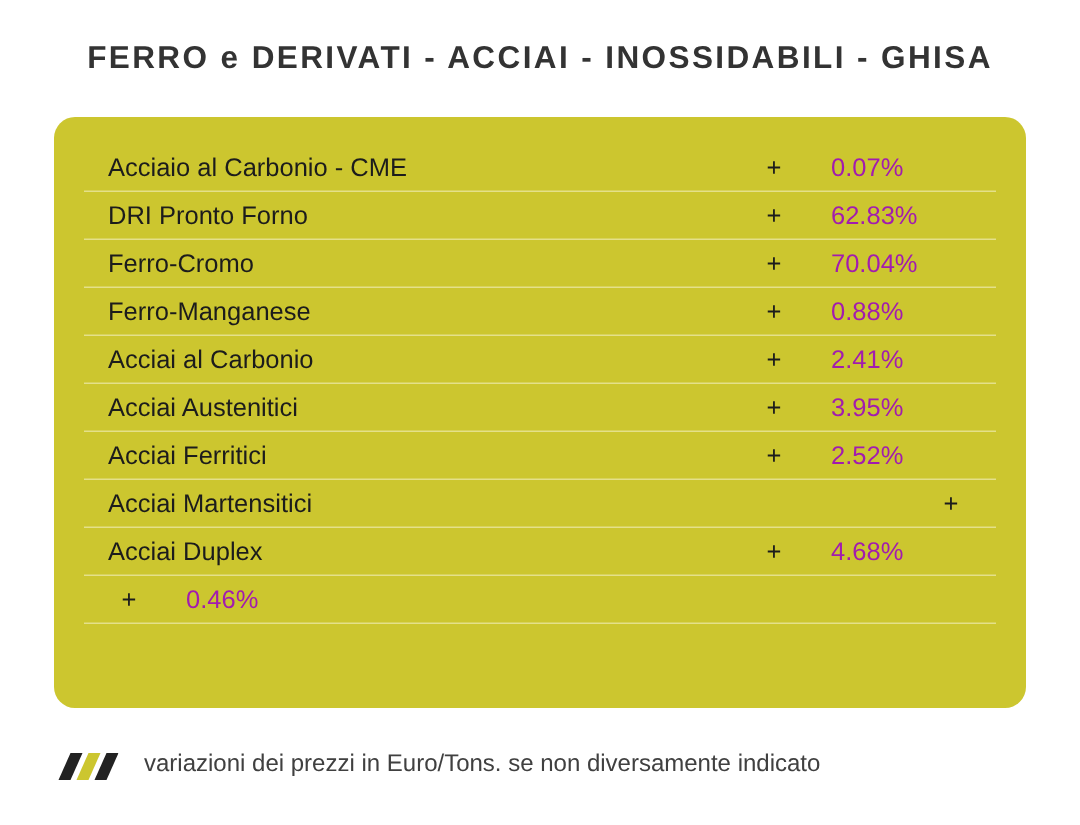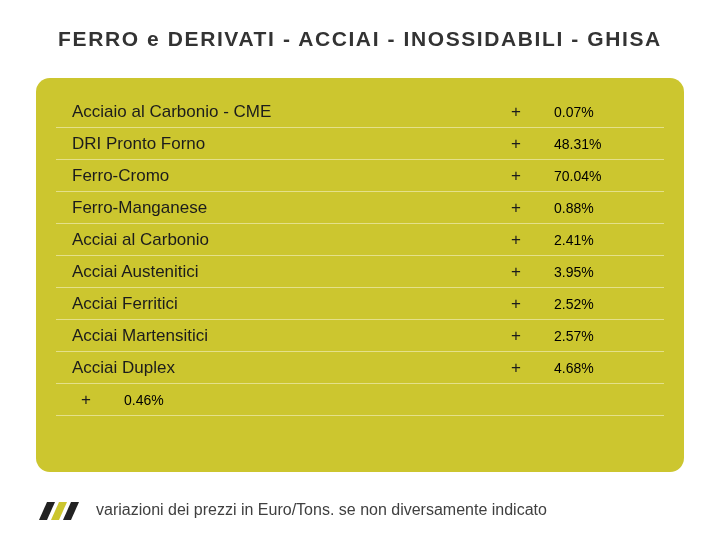--- a/index.html
+++ b/index.html
@@ -59,22 +59,22 @@
   }
   .row .sign {
     width: 60px;
     text-align: center;
     font-size: 17px;
     color: #1c1c1c;
   }
   .row .value {
     width: 110px;
     text-align: left;
-    font-size: 14px;
-    color: #000000;
+    font-size: 17px;
+    color: #a21caf;
     padding-left: 8px;
     white-space: nowrap;
   }
   .footer {
     position: absolute;
     left: 0;
     top: 485px;
     width: 720px;
     height: 50px;
     display: flex;
@@ -108,21 +108,21 @@
 
       <div class="row">
         <div class="label">Acciaio al Carbonio - CME</div>
         <div class="sign">+</div>
         <div class="value">0.07%</div>
       </div>
 
       <div class="row">
         <div class="label">DRI Pronto Forno</div>
         <div class="sign">+</div>
-        <div class="value">48.31%</div>
+        <div class="value">62.83%</div>
       </div>
 
       <div class="row">
         <div class="label">Ferro-Cromo</div>
         <div class="sign">+</div>
         <div class="value">70.04%</div>
       </div>
 
       <div class="row">
         <div class="label">Ferro-Manganese</div>
@@ -144,21 +144,20 @@
 
       <div class="row">
         <div class="label">Acciai Ferritici</div>
         <div class="sign">+</div>
         <div class="value">2.52%</div>
       </div>
 
       <div class="row">
         <div class="label">Acciai Martensitici</div>
         <div class="sign">+</div>
-        <div class="value">2.57%</div>
       </div>
 
       <div class="row">
         <div class="label">Acciai Duplex</div>
         <div class="sign">+</div>
         <div class="value">4.68%</div>
       </div>
 
       <div class="row">
         <div class="sign">+</div>

